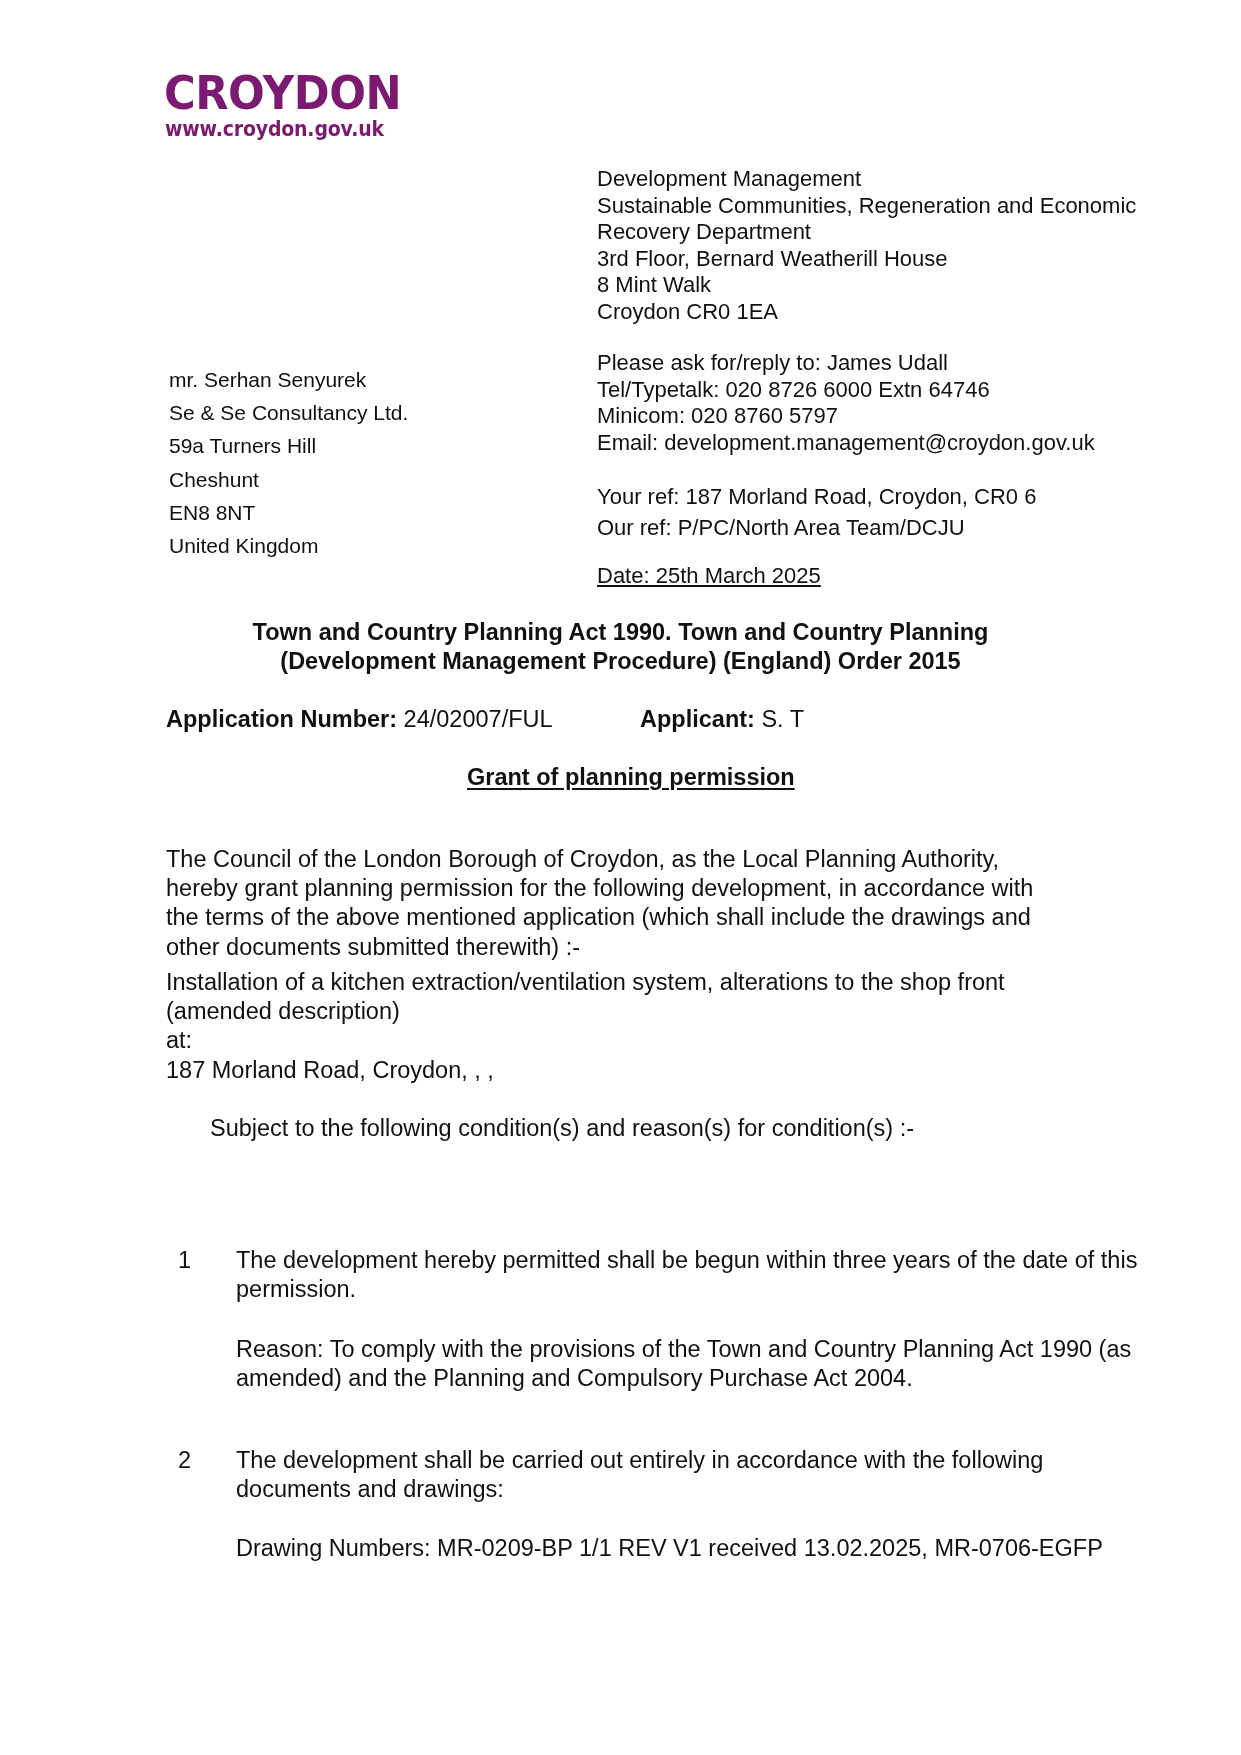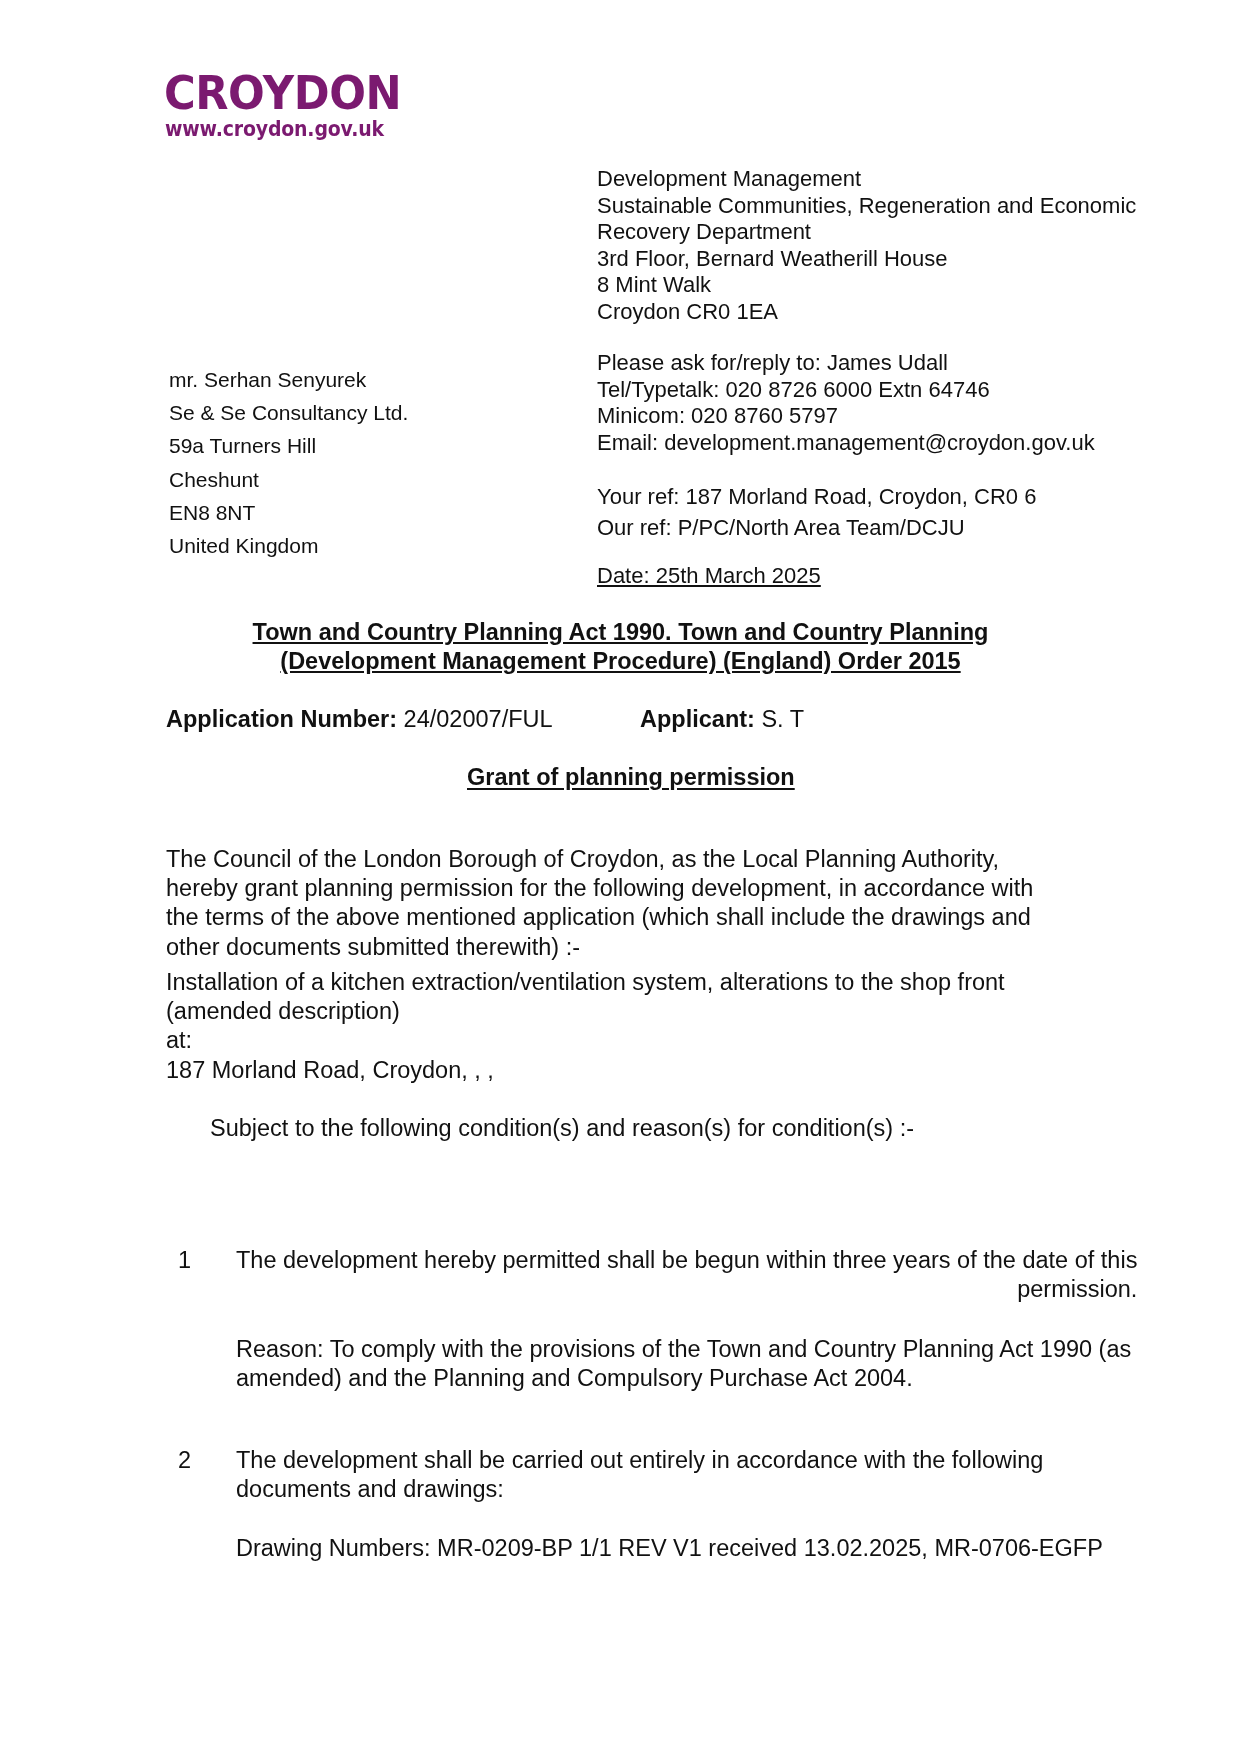--- a/index.html
+++ b/index.html
@@ -13,21 +13,21 @@
               font-size: 21.5px; color: #7b1a70; line-height: 26px; letter-spacing: -0.2px;
               transform: scaleX(0.88); transform-origin: left top; }
   .sender { left: 597px; top: 166px; font-size: 22px; line-height: 26.5px; }
   .contact { left: 597px; top: 350px; font-size: 22px; line-height: 26.5px; }
   .refs { left: 597px; top: 481px; font-size: 22px; line-height: 31px; }
   .date { left: 597px; top: 563px; font-size: 22px; line-height: 26px; text-decoration: underline; }
   .recipient { left: 169px; top: 363px; font-size: 21px; line-height: 33.2px; }
   .line { display: block; }
   .act-title { left: 0; width: 1241px; top: 618px; text-align: center; font-weight: bold;
                font-size: 23.5px; line-height: 29px; }
-  .act-title .line { padding-left: 0; text-decoration: underline; }
+  .act-title .line { padding-left: 0; }
   .appline { left: 166px; top: 704px; font-size: 23.5px; line-height: 30px; }
   .appline b { font-weight: bold; }
   .applicant { left: 640px; top: 704px; font-size: 23.5px; line-height: 30px; }
   .grant { left: 455px; top: 762px; font-size: 23.5px; font-weight: bold; line-height: 30px;
            text-decoration: underline; text-underline-offset: 3px; margin-left: 12px; }
   .para { left: 166px; font-size: 23.5px; line-height: 29.2px; }
   .p1 { top: 821px; margin-top: 24px; }
   .p2 { top: 968px; }
   .p3 { top: 1114px; margin-left: 44px; }
   .cond-num { left: 178px; font-size: 23.5px; line-height: 29px; }
@@ -95,21 +95,21 @@
 <div class="abs para p2">
   <span class="line">Installation of a kitchen extraction/ventilation system, alterations to the shop front</span>
   <span class="line">(amended description)</span>
   <span class="line">at:</span>
   <span class="line">187 Morland Road, Croydon, , ,</span>
 </div>
 
 <div class="abs para p3">Subject to the following condition(s) and reason(s) for condition(s) :-</div>
 
 <div class="abs cond-num" style="top:1246px;">1</div>
-<div class="abs cond-text" style="top:1246px;text-align:right;">
+<div class="abs cond-text" style="top:1246px;">
   <span class="line">The development hereby permitted shall be begun within three years of the date of this</span>
   <span class="line">permission.</span>
 </div>
 <div class="abs cond-text" style="top:1335px;">
   <span class="line">Reason: To comply with the provisions of the Town and Country Planning Act 1990 (as</span>
   <span class="line">amended) and the Planning and Compulsory Purchase Act 2004.</span>
 </div>
 
 <div class="abs cond-num" style="top:1446px;">2</div>
 <div class="abs cond-text" style="top:1446px;">

